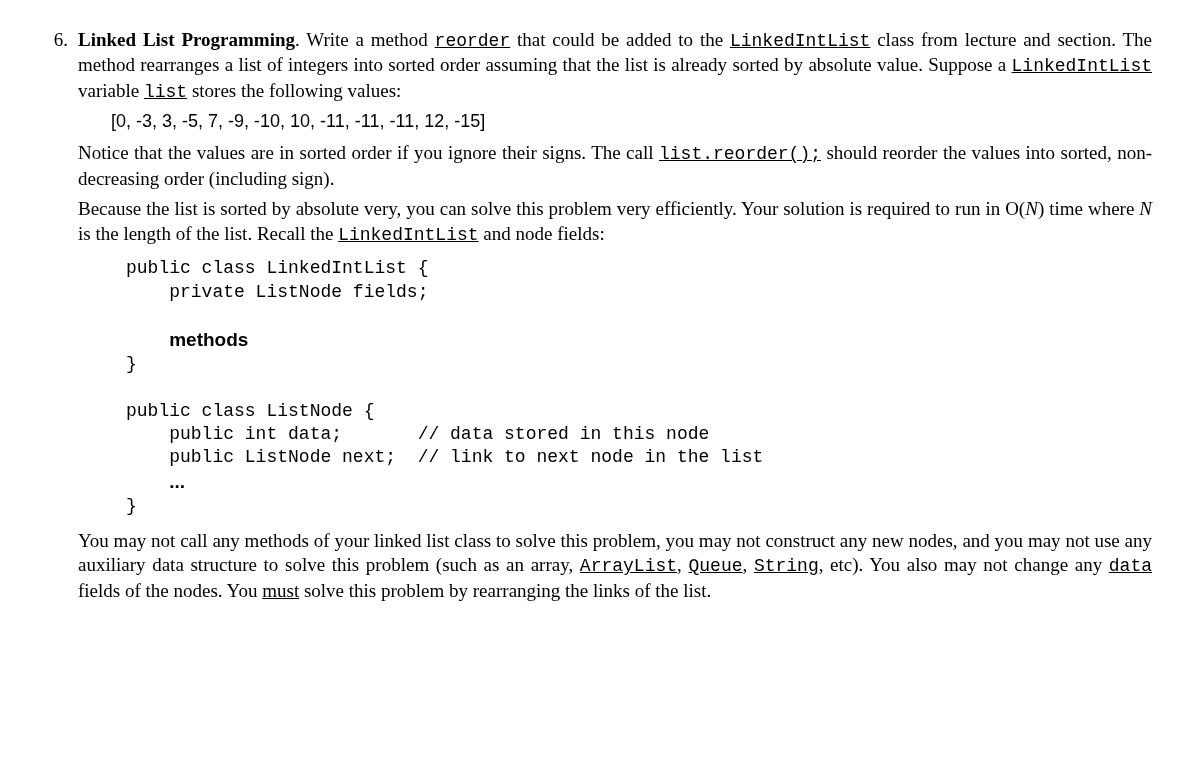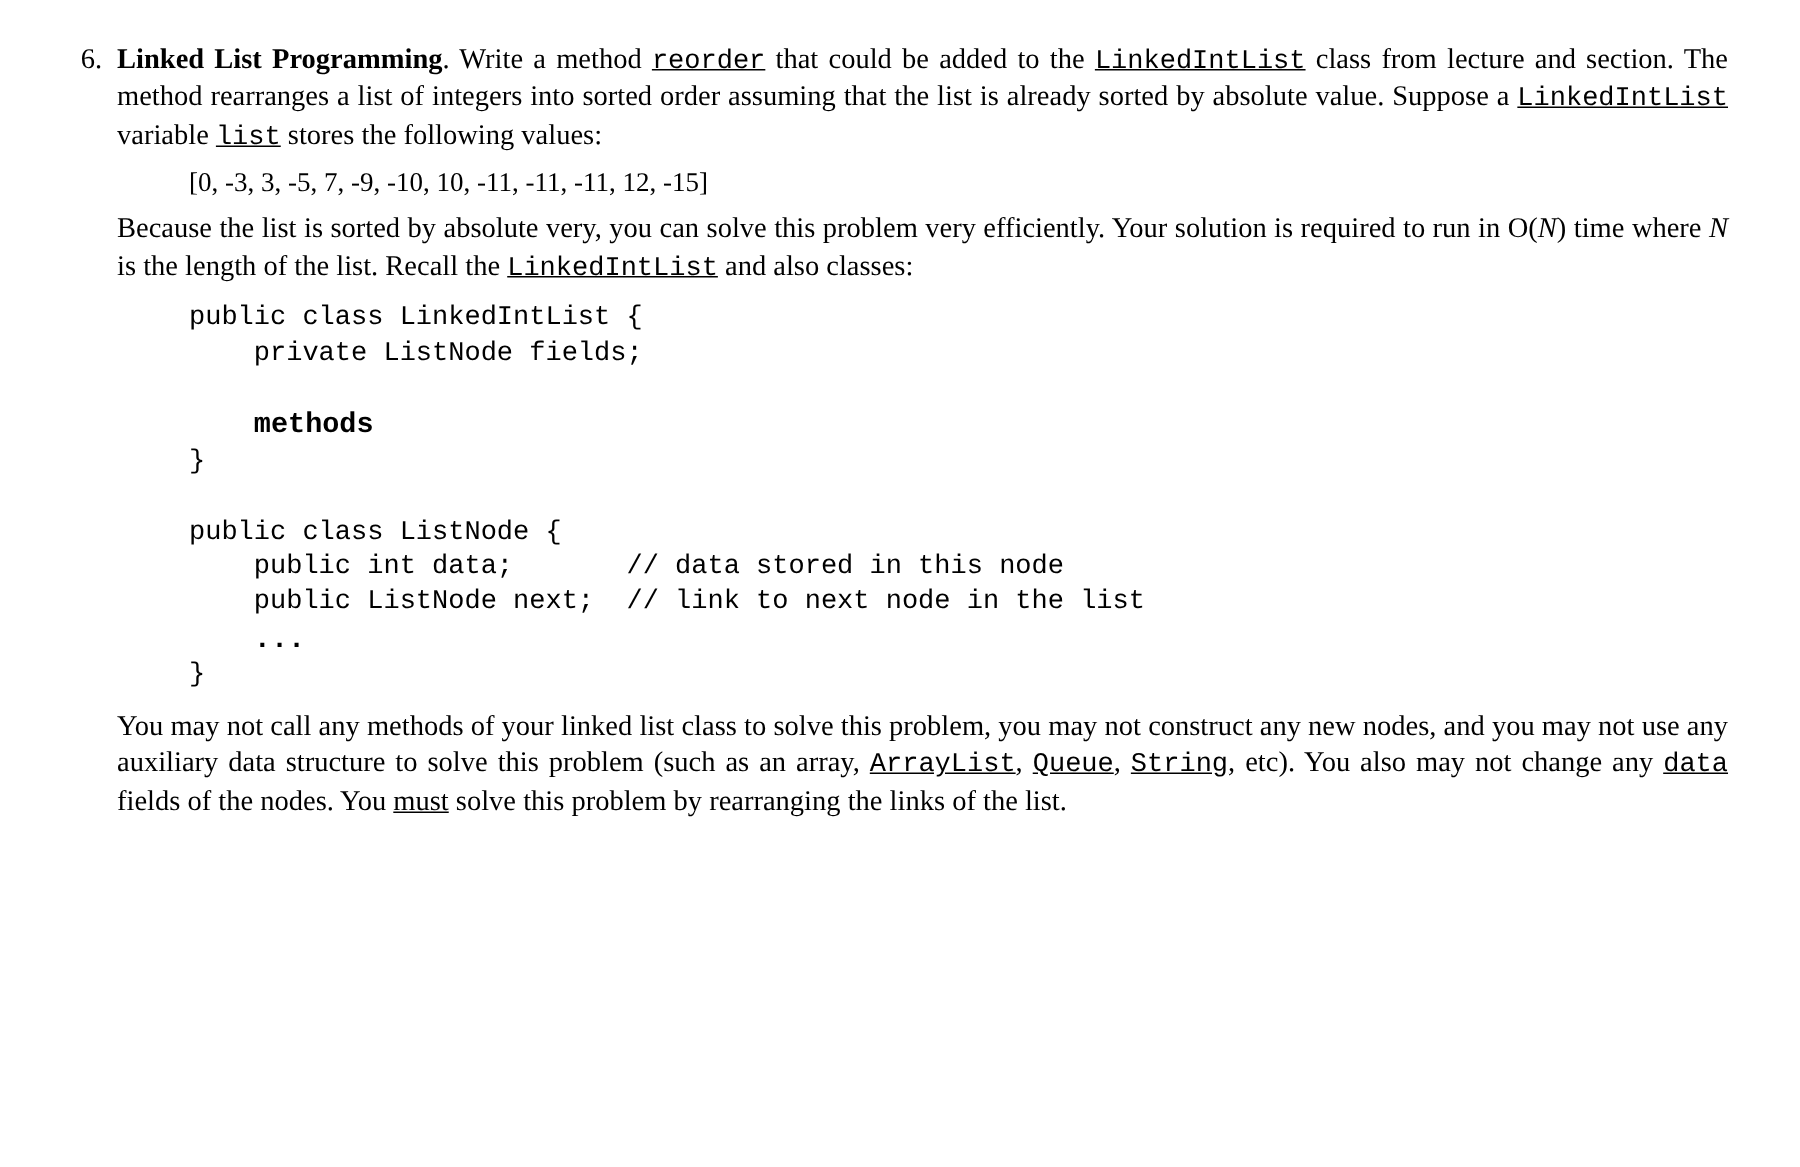--- a/index.html
+++ b/index.html
@@ -28,59 +28,62 @@
   }
   .para {
     margin: 0 0 6px 0;
   }
   code, .mono {
     font-family: "Courier New", Courier, monospace;
     font-size: 18px;
     text-decoration: underline;
   }
   .code-block {
-    font-family: Liberation Serif, serif;
+    font-family: Liberation Sans, sans-serif;
     font-size: 18px;
     white-space: pre;
-    margin: 6px 0 8px 48px;
+    margin: 6px 0 8px 33px;
     line-height: 1.28;
   }
   .code-block2 {
     font-family: "Courier New", Courier, monospace;
     font-size: 18px;
     white-space: pre;
     margin: 10px 0 10px 48px;
     line-height: 1.3;
   }
   .methods-word {
-    font-family: Liberation Mono, monospace;
+    font-family: Liberation Sans, sans-serif;
     font-weight: bold;
     font-size: 19px;
   }
   .bold { font-weight: bold; }
   .ital { font-style: italic; }
   u { text-decoration: underline; font-family: Liberation Serif, serif; }
 </style>
 </head>
 <body>
 
 <div class="problem">
   <div class="num">6.</div>
   <div class="body">
 
     <p class="para">
       <span class="bold">Linked List Programming</span><span>.</span><span>  Write a method </span><span class="mono">reorder</span><span> that could be added to the </span><span class="mono">LinkedIntList</span><span> class from lecture and section.  The method rearranges a list of integers into sorted order assuming that the list is already sorted by absolute value.  Suppose a </span><span class="mono">LinkedIntList</span><span> variable </span><span class="mono">list</span><span> stores the following values:</span>
     </p>
 
     <div class="code-block">[0, -3, 3, -5, 7, -9, -10, 10, -11, -11, -11, 12, -15]</div>
 
+    <p class="para">
+      <span>Notice that the values are in sorted order if you ignore their signs.  The call </span><span class="mono">list.reorder();</span><span> should reorder the values into sorted, non-decreasing order (including sign).</span>
+    </p>
 
 
     <p class="para">
-      <span>Because the list is sorted by absolute very, you can solve this problem very efficiently.  Your solution is required to run in O(</span><span class="ital">N</span><span>) time where </span><span class="ital">N</span><span> is the length of the list.  Recall the </span><span class="mono">LinkedIntList</span><span> and also classes:</span>
+      <span>Because the list is sorted by absolute very, you can solve this problem very efficiently.  Your solution is required to run in O(</span><span class="ital">N</span><span>) time where </span><span class="ital">N</span><span> is the length of the list.  Recall the </span><span class="mono">LinkedIntList</span><span> and node fields:</span>
     </p>
 
     <div class="code-block2"><span>public class LinkedIntList {</span>
 <span>    private ListNode fields;</span>
 
     <span class="methods-word">methods</span>
 <span>}</span>
 
 <span>public class ListNode {</span>
 <span>    public int data;       // data stored in this node</span>

